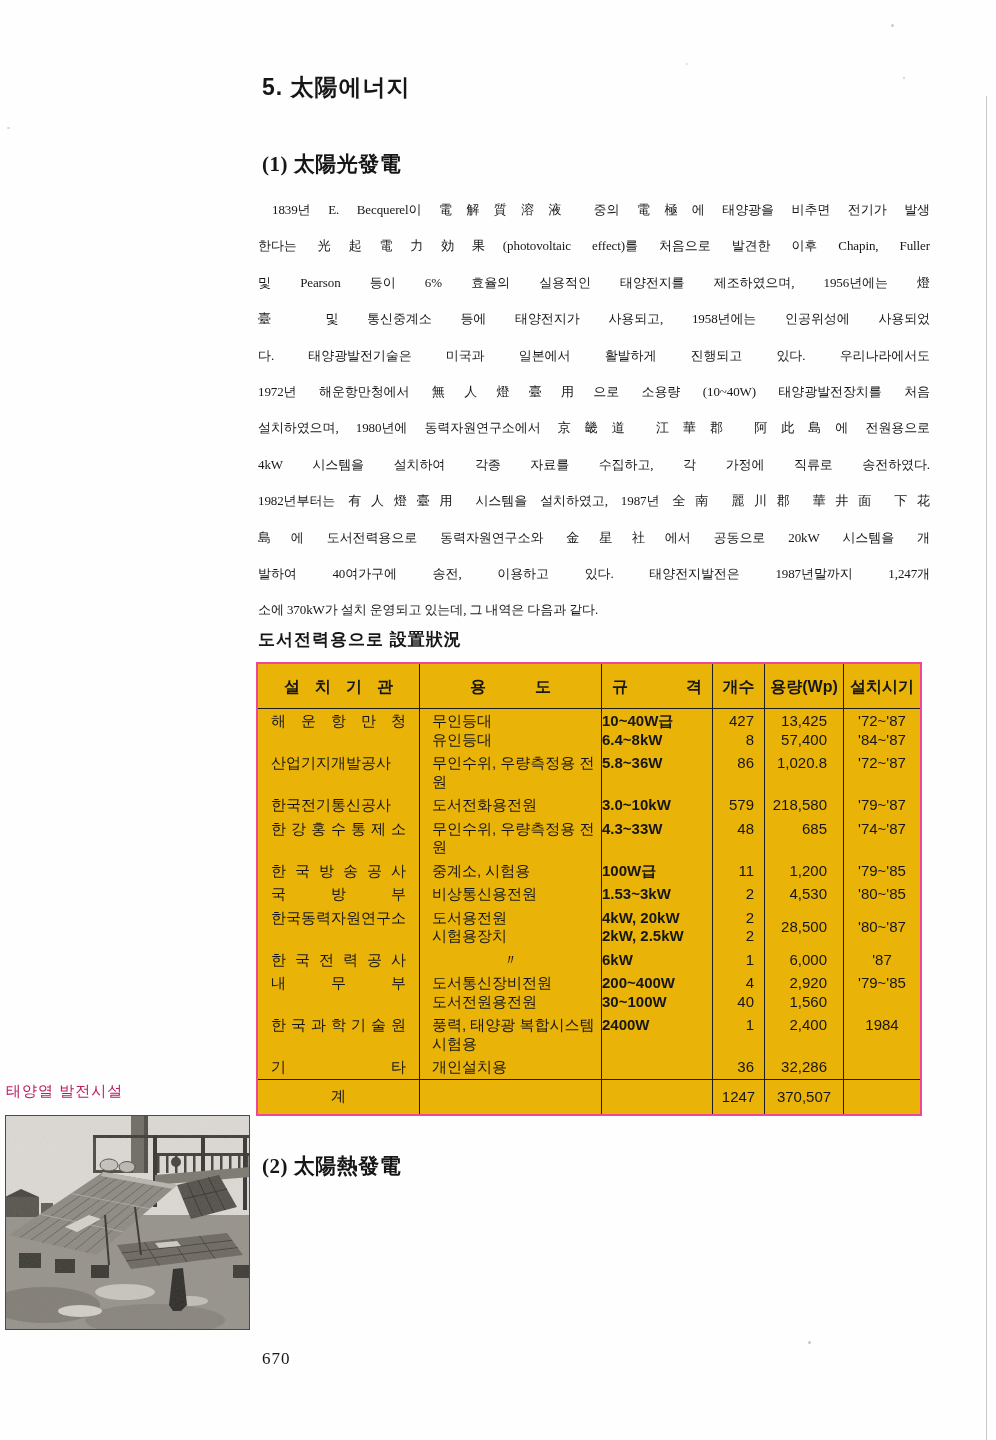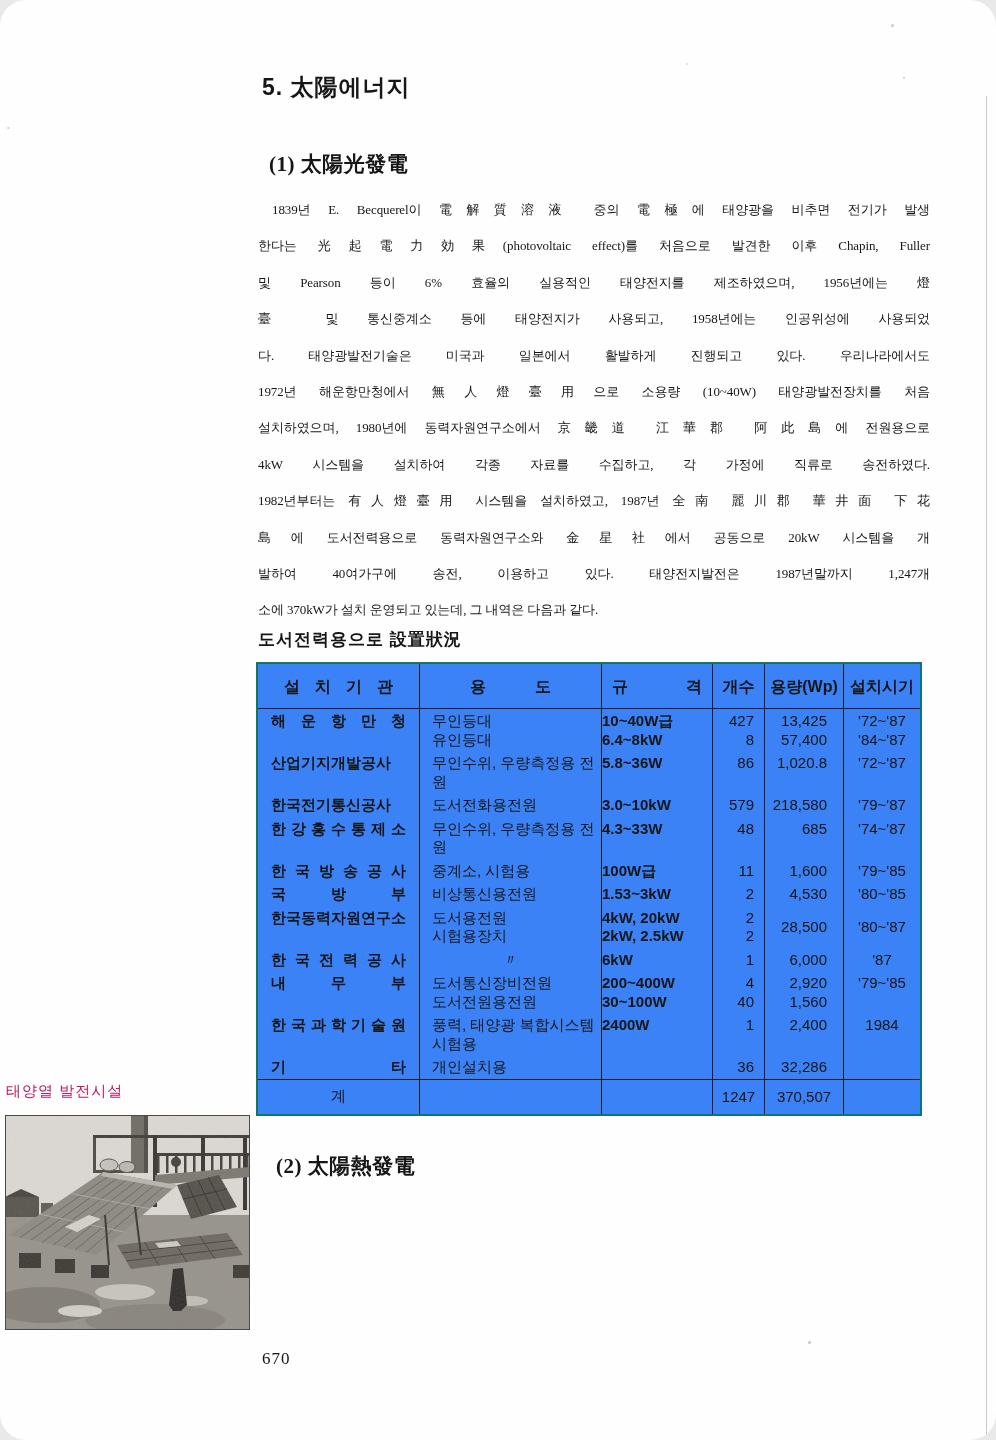--- a/index.html
+++ b/index.html
@@ -1,49 +1,49 @@
 <!DOCTYPE html>
 <html><head>
 <meta charset="utf-8">
 <style>
   html,body{margin:0;padding:0;background:#e9e9e9;}
   .page{position:relative;width:996px;height:1440px;background:#fefefe;overflow:hidden;
-        color:#161616;font-family:"Liberation Serif","DejaVu Serif",serif;border-radius:26px;}
+        color:#161616;font-family:"Liberation Serif","DejaVu Serif",serif;}
   .content{position:absolute;left:258px;top:0;width:672px;height:1440px;}
 
   .doc-title{position:absolute;left:4px;top:74px;margin:0;font:700 23px/1.2 "Liberation Sans","DejaVu Sans",sans-serif;letter-spacing:1px;}
   .sec-h{position:absolute;left:4px;margin:0;font:700 21px/1.2 "Liberation Serif","DejaVu Serif",serif;letter-spacing:.5px;}
-  .sec-h.s1{top:152px;margin-left:7px;}
-  .sec-h.s2{top:1154px;margin-left:14px;}
+  .sec-h.s1{top:152px;}
+  .sec-h.s2{top:1154px;}
 
   .para{position:absolute;left:0;width:672px;}
   .para.p1{top:192px;}
   .para.p2{top:1195px;}
   .para .pl{font-size:13px;line-height:36.4px;text-align:justify;text-align-last:justify;letter-spacing:-.1px;}
   .para .pl:first-child{text-indent:14px;}
   .para.p1 .pl:last-child{text-align-last:left;}
 
   .tbl-caption{position:absolute;left:0;top:629px;font:700 17px/1.3 "Liberation Sans","DejaVu Sans",sans-serif;letter-spacing:1px;}
 
   .tbl{position:absolute;left:-2px;top:662px;display:grid;
        grid-template-columns:162px 182px 111px 52px 79px 76px;
-       border:2px solid #0f766e;background:#3b82f6;
+       border:2px solid #ec4899;background:#eab308;
        font-family:"Liberation Sans","DejaVu Sans",sans-serif;}
   .hc{height:45px;line-height:45px;font-size:16px;font-weight:700;box-sizing:border-box;
       border-right:1px solid #1c1c1c;border-bottom:1px solid #1c1c1c;overflow:hidden;}
   .hc.c1{text-align:justify;text-align-last:justify;padding:0 26px;}
   .hc.c2{text-align:justify;text-align-last:justify;padding:0 50px;}
   .hc.c3{text-align:justify;text-align-last:justify;padding:0 10px;}
   .hc.c4,.hc.c5,.hc.c6{text-align:center;}
   .hc.c6{border-right:0;}
 
   .bc{box-sizing:border-box;border-right:1px solid #1c1c1c;padding:3px 0 2px;
       display:flex;flex-direction:column;justify-content:flex-start;font-size:15px;}
   .bc .ln{line-height:18.5px;white-space:nowrap;}
-  .bc.c1{padding-left:13px;padding-right:13px;font-weight:bold;}
+  .bc.c1{padding-left:13px;padding-right:13px;}
   .bc.c1 .ln{text-align:justify;text-align-last:justify;white-space:normal;}
   .bc.c2{padding-left:12px;padding-right:4px;text-align:left;}
   .bc.c3{text-align:left;font-weight:bold;}
   .bc.c4{text-align:right;padding-right:10px;}
   .bc.c5{text-align:right;padding-right:16px;}
   .bc.c6{text-align:center;border-right:0;}
   .bc.row-mid.c5,.bc.row-mid.c6{justify-content:center;}
   .bc.use-center.c2{text-align:center;padding-left:0;padding-right:0;}
 
   .tc{box-sizing:border-box;border-right:1px solid #1c1c1c;border-top:1px solid #1c1c1c;
@@ -182,21 +182,21 @@
         <div class="bc c2">
           <div class="ln">중계소, 시험용</div>
         </div>
         <div class="bc c3">
           <div class="ln">100W급</div>
         </div>
         <div class="bc c4">
           <div class="ln">11</div>
         </div>
         <div class="bc c5">
-          <div class="ln">1,600</div>
+          <div class="ln">1,200</div>
         </div>
         <div class="bc c6">
           <div class="ln">'79~'85</div>
         </div>
         <div class="bc c1">
           <div class="ln">국 방 부</div>
         </div>
         <div class="bc c2">
           <div class="ln">비상통신용전원</div>
         </div>

